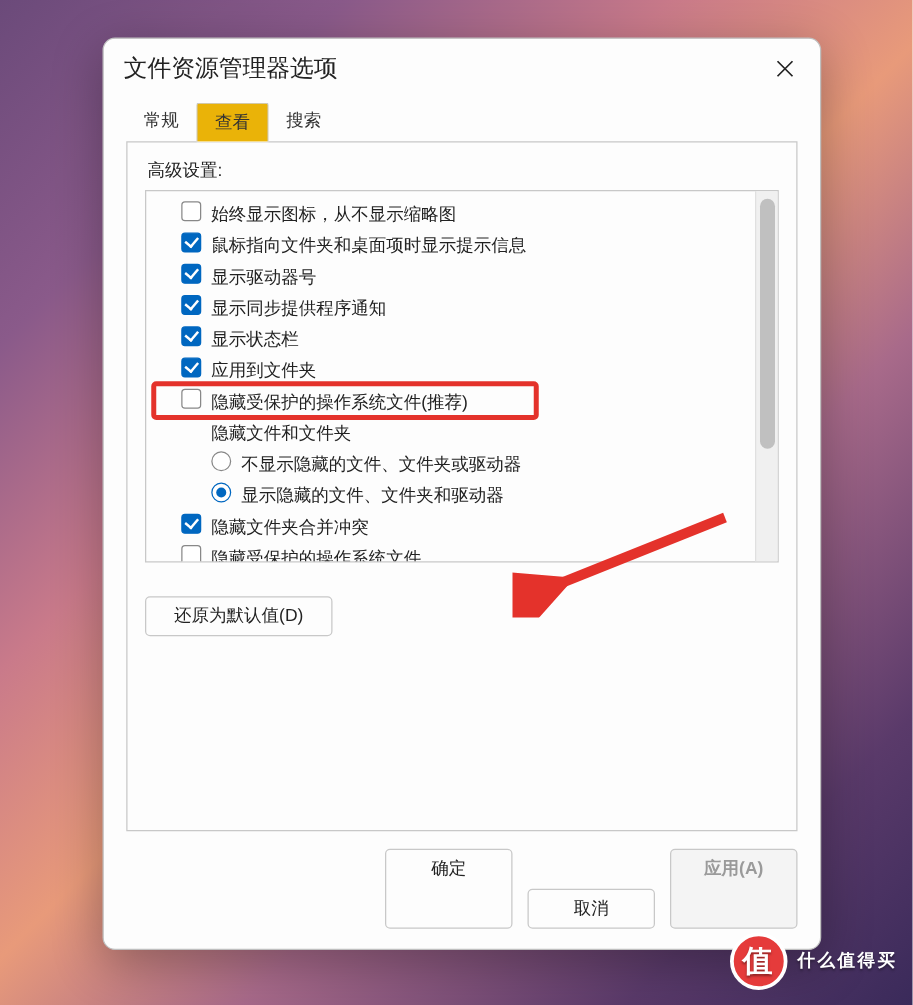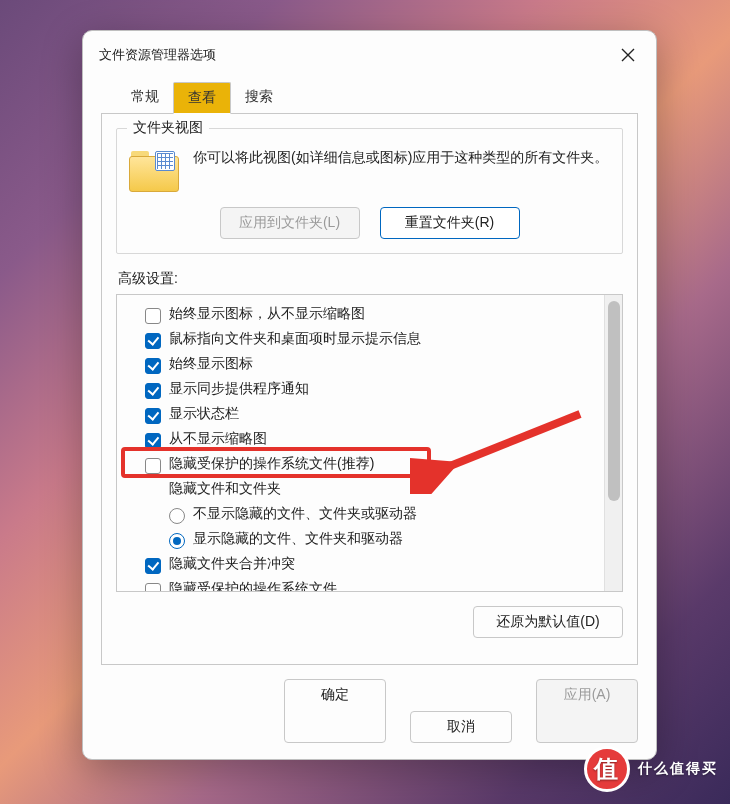--- a/index.html
+++ b/index.html
@@ -22,26 +22,26 @@
     box-shadow: 0 10px 40px rgba(0,0,0,0.3);
     display: flex;
     flex-direction: column;
   }
   .titlebar {
     display: flex;
     align-items: center;
     justify-content: space-between;
     padding: 10px 14px 8px 16px;
   }
-  .titlebar .title { font-size: 13px; }
+  .titlebar .title { font-size: 19px; }
   .close-btn { width: 28px; height: 28px; display:flex; align-items:center; justify-content:center; cursor:pointer; border-radius:4px; }
   .close-btn svg { width:14px; height:14px; }
   .tabs {
     display: flex;
-    padding-left: 34px;
+    padding-left: 18px;
     gap: 0;
     margin-top: 4px;
   }
   .tab {
     padding: 6px 14px 6px 14px;
     font-size: 14px;
     cursor: pointer;
     color: #333;
     position: relative;
     top: 1px;
@@ -101,21 +101,21 @@
   .btn.primary { border:1px solid #0067c0; background:#fff; }
   .btn.disabled { color:#9a9a9a; background:#f4f4f4; cursor:default;}
   .adv-label { margin: 0 0 6px 2px; }
   .listbox {
     border: 1px solid #c8c8c8;
     height: 298px;
     display:flex;
     position:relative;
   }
   .list-inner { flex:1; padding: 6px 4px 0 8px; overflow:hidden; position:relative;}
-  .item { display:flex; align-items:flex-end; gap:8px; padding:2px 0 2px 20px; font-size:14px; line-height:1.5;}
+  .item { display:flex; align-items:flex-start; gap:8px; padding:2px 0 2px 20px; font-size:14px; line-height:1.5;}
   .item.indent2 { padding-left: 44px; }
   .chk {
     width:16px; height:16px; border:1px solid #888; border-radius:3px;
     display:inline-flex; align-items:center; justify-content:center;
     background:#fff; flex-shrink:0;
   }
   .chk.checked { background:#0067c0; border-color:#0067c0; }
   .chk.checked::after { content:""; width:5px; height:8px; border:solid #fff; border-width:0 2px 2px 0; transform: rotate(40deg) translate(-1px,-1px);}
   .radio {
     width:16px; height:16px; border:1px solid #888; border-radius:50%;
@@ -129,23 +129,23 @@
     pointer-events:none;
   }
   .scrollbar {
     width: 18px; background:#f0f0f0; border-left:1px solid #e0e0e0;
     position:relative;
   }
   .scroll-thumb {
     position:absolute; left:3px; width:12px; border-radius:6px;
     background:#c0c0c0;
   }
-  .reset-row { display:flex; justify-content:flex-end; margin-top:14px; }
+  .reset-row { display:flex; justify-content:flex-start; margin-top:27px; }
   .footer {
-    display:flex; gap:24px; justify-content:flex-end;
+    display:flex; gap:12px; justify-content:flex-end;
     padding: 14px 18px 16px 18px;
   }
   .watermark {
     position:absolute; right:12px; bottom:12px;
     display:flex; align-items:center; gap:8px;
     color:#fff; font-weight:bold; letter-spacing:2px;
     text-shadow:0 1px 2px rgba(0,0,0,0.4);
   }
   .wm-circle {
     width:46px; height:46px; border-radius:50%; background:#e53b3b;
@@ -169,65 +169,49 @@
   </div>
 
   <div class="tabs">
     <div class="tab">常规</div>
     <div class="tab active">查看</div>
     <div class="tab">搜索</div>
   </div>
 
   <div class="tab-panel">
 
-    <div class="groupbox">
-      <div class="legend">文件夹视图</div>
-      <div class="folder-row">
-        <div class="folder-icon">
-          <div class="tab-f"></div>
-            <div class="body-f"></div>
-            <div class="sheet"></div>
-            <div class="grid"></div>
-        </div>
-        <div class="folder-desc">你可以将此视图(如详细信息或图标)应用于这种类型的所有文件夹。</div>
-      </div>
-      <div class="btn-row">
-        <div class="btn disabled">应用到文件夹(L)</div>
-        <div class="btn primary">重置文件夹(R)</div>
-      </div>
-    </div>
 
     <div class="adv-label">高级设置:</div>
 
     <div class="listbox">
       <div class="list-inner" id="list-inner">
 
         <div class="item">
             <span class="chk"></span>
             <span>始终显示图标，从不显示缩略图</span>
           </div>
           <div class="item">
             <span class="chk checked"></span>
             <span>鼠标指向文件夹和桌面项时显示提示信息</span>
           </div>
           <div class="item">
             <span class="chk checked"></span>
-            <span>始终显示图标</span>
+            <span>显示驱动器号</span>
           </div>
           <div class="item">
             <span class="chk checked"></span>
             <span>显示同步提供程序通知</span>
           </div>
           <div class="item">
             <span class="chk checked"></span>
             <span>显示状态栏</span>
           </div>
           <div class="item">
             <span class="chk checked"></span>
-            <span>从不显示缩略图</span>
+            <span>应用到文件夹</span>
           </div>
           <div class="item">
             <span class="chk"></span>
             <span>隐藏受保护的操作系统文件(推荐)</span>
           </div>
           <div class="item">
             <span style="width: 16px;"></span>
             <span>隐藏文件和文件夹</span>
           </div>
           <div class="item indent2">
@@ -255,21 +239,21 @@
 
     <div class="reset-row">
       <div class="btn" style="min-width:150px;">还原为默认值(D)</div>
     </div>
 
   </div>
 
   <div class="footer">
     <div class="btn" style="min-width:102px;">确定</div>
     <div class="btn" style="min-width:102px;margin-top:32px;">取消</div>
-    <div class="btn disabled" style="min-width:102px;">应用(A)</div>
+    <div class="btn disabled" style="min-width:102px;font-weight:bold;">应用(A)</div>
   </div>
 
 </div>
 
 <svg class="arrow" style="left:410px; top:404px; width:180px; height:90px;">
   <defs>
       <marker id="ah" markerWidth="18" markerHeight="18" refX="4" refY="9" orient="auto">
     <path d="M18 0 L0 9 L18 18 L12 9 Z" fill="#e4322b"></path>
       </marker>
     </defs>

